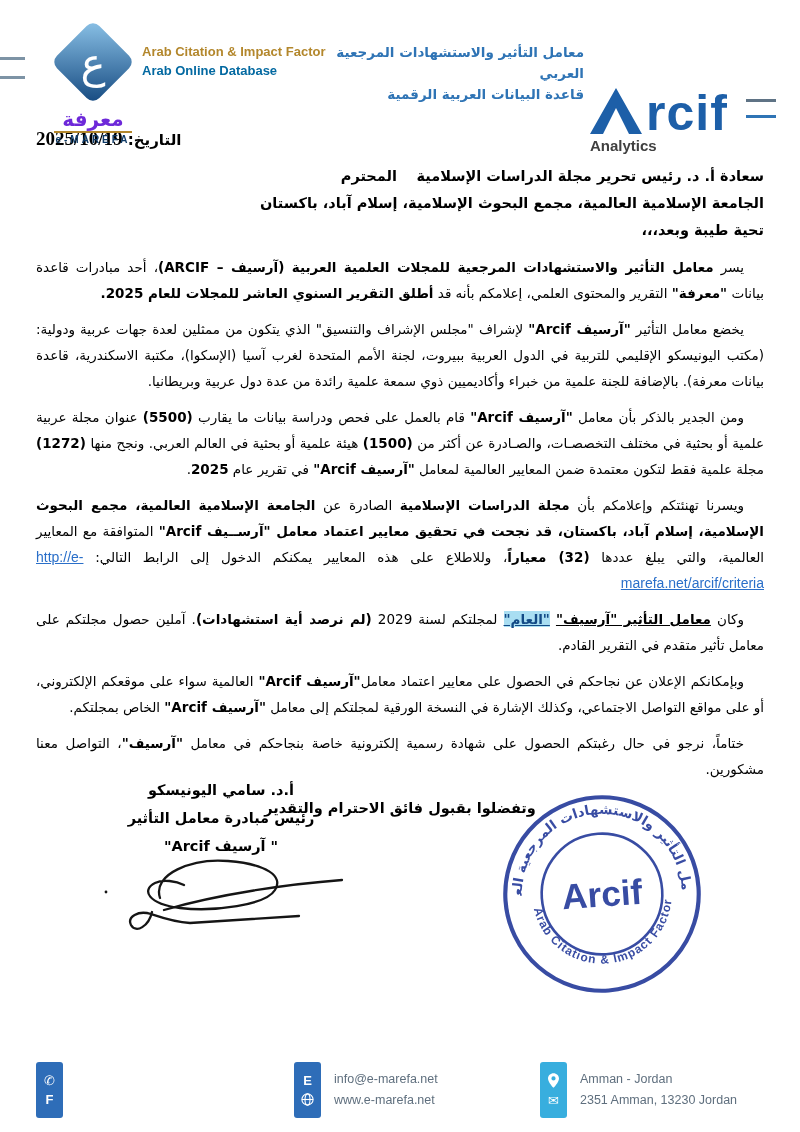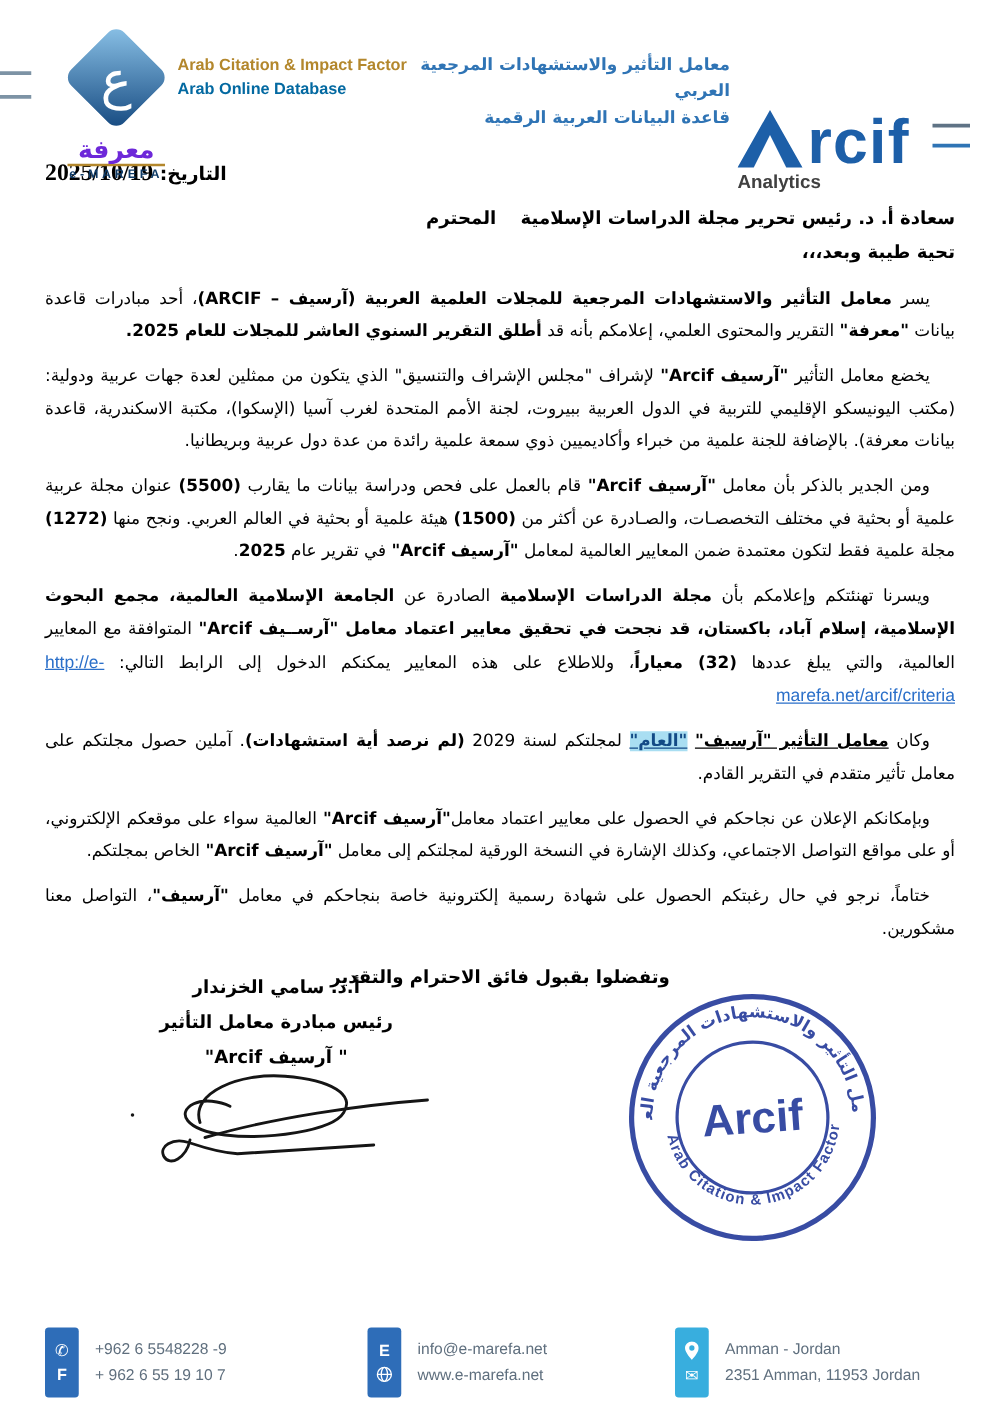--- a/index.html
+++ b/index.html
@@ -109,36 +109,37 @@
 
   <div class="meta">
     <div class="meta-line">
       <span>التاريخ:</span>
       <span class="meta-val">2025/10/19</span>
     </div>
   </div>
 
   <div class="recipient">
     <div>سعادة أ. د. رئيس تحرير مجلة الدراسات الإسلامية  المحترم</div>
+    <div>الجامعة الإسلامية العالمية، مجمع البحوث الإسلامية، إسلام آباد، باكستان</div>
     <div>تحية طيبة وبعد،،،</div>
   </div>
 
   <div class="body-text">
     <p class="para"><span class="seg-n">يسر </span><span class="seg-b">معامل التأثير والاستشهادات المرجعية للمجلات العلمية العربية (آرسيف – ARCIF)</span><span class="seg-n">، أحد مبادرات قاعدة بيانات </span><span class="seg-b">"معرفة"</span><span class="seg-n"> التقرير والمحتوى العلمي، إعلامكم بأنه قد </span><span class="seg-b">أطلق التقرير السنوي العاشر للمجلات للعام 2025.</span></p>
     <p class="para"><span class="seg-n">يخضع معامل التأثير </span><span class="seg-b">"آرسيف Arcif"</span><span class="seg-n"> لإشراف "مجلس الإشراف والتنسيق" الذي يتكون من ممثلين لعدة جهات عربية ودولية: (مكتب اليونيسكو الإقليمي للتربية في الدول العربية ببيروت، لجنة الأمم المتحدة لغرب آسيا (الإسكوا)، مكتبة الاسكندرية، قاعدة بيانات معرفة). بالإضافة للجنة علمية من خبراء وأكاديميين ذوي سمعة علمية رائدة من عدة دول عربية وبريطانيا.</span></p>
     <p class="para"><span class="seg-n">ومن الجدير بالذكر بأن معامل </span><span class="seg-b">"آرسيف Arcif"</span><span class="seg-n"> قام بالعمل على فحص ودراسة بيانات ما يقارب </span><span class="seg-b">(5500)</span><span class="seg-n"> عنوان مجلة عربية علمية أو بحثية في مختلف التخصصـات، والصـادرة عن أكثر من </span><span class="seg-b">(1500)</span><span class="seg-n"> هيئة علمية أو بحثية في العالم العربي. ونجح منها </span><span class="seg-b">(1272)</span><span class="seg-n"> مجلة علمية فقط لتكون معتمدة ضمن المعايير العالمية لمعامل </span><span class="seg-b">"آرسيف Arcif"</span><span class="seg-n"> في تقرير عام </span><span class="seg-b">2025</span><span class="seg-n">.</span></p>
     <p class="para"><span class="seg-n">ويسرنا تهنئتكم وإعلامكم بأن </span><span class="seg-b">مجلة الدراسات الإسلامية</span><span class="seg-n"> الصادرة عن </span><span class="seg-b">الجامعة الإسلامية العالمية، مجمع البحوث الإسلامية، إسلام آباد، باكستان، قد نجحت في تحقيق معايير اعتماد معامل "آرســيف Arcif"</span><span class="seg-n"> المتوافقة مع المعايير العالمية، والتي يبلغ عددها </span><span class="seg-b">(32) معياراً</span><span class="seg-n">، وللاطلاع على هذه المعايير يمكنكم الدخول إلى الرابط التالي: </span><a class="seg-a" href="#">http://e-marefa.net/arcif/criteria</a></p>
     <p class="para"><span class="seg-n">وكان </span><span class="seg-bu">معامل التأثير "آرسيف"</span><span class="seg-n"> </span><span class="seg-hl">"العام"</span><span class="seg-n"> لمجلتكم لسنة 2029 </span><span class="seg-b">(لم نرصد أية استشهادات)</span><span class="seg-n">. آملين حصول مجلتكم على معامل تأثير متقدم في التقرير القادم.</span></p>
     <p class="para"><span class="seg-n">وبإمكانكم الإعلان عن نجاحكم في الحصول على معايير اعتماد معامل</span><span class="seg-b">"آرسيف Arcif"</span><span class="seg-n"> العالمية سواء على موقعكم الإلكتروني، أو على مواقع التواصل الاجتماعي، وكذلك الإشارة في النسخة الورقية لمجلتكم إلى معامل  </span><span class="seg-b">"آرسيف Arcif"</span><span class="seg-n"> الخاص بمجلتكم.</span></p>
     <p class="para"><span class="seg-n">ختاماً، نرجو في حال رغبتكم الحصول على شهادة رسمية إلكترونية خاصة بنجاحكم في معامل </span><span class="seg-b">"آرسيف"</span><span class="seg-n">، التواصل معنا مشكورين.</span></p>
     <div class="closing">وتفضلوا بقبول فائق الاحترام والتقدير</div>
   </div>
 
   <div class="sig">
-    <div>أ.د. سامي الخزندار</div>
+    <div>أ.د. سامي اليونيسكو</div>
     <div>رئيس مبادرة معامل التأثير</div>
     <div>" آرسيف Arcif"</div>
   </div>
   <svg class="sig-svg" width="255" height="110" viewBox="0 0 255 110">
     <g stroke="#151515" stroke-width="2.3" fill="none" stroke-linecap="round">
       <path d="M66 50 C 58 26, 98 10, 134 13 C 172 16, 190 28, 181 42 C 172 57, 120 64, 86 60 C 54 56, 47 42, 61 35 C 69 31, 82 33, 90 37"></path>
       <path d="M70 62 C 125 46, 195 36, 248 32"></path>
       <path d="M58 64 C 55 78, 42 86, 37 77 C 33 69, 44 62, 57 66 C 66 69, 80 74, 96 75 L 205 68"></path>
       <circle cx="12" cy="44" r="1.4" fill="#151515" stroke="none"></circle>
     </g>
@@ -157,24 +158,20 @@
     </text>
     <text x="100" y="112" font-size="34" font-weight="bold" fill="#2a3f9d" text-anchor="middle" font-family="Liberation Sans, sans-serif">Arcif</text>
   </svg>
 
   <div class="footer">
     <div class="fcol c1">
       <div class="fbox">
         <span class="ic">✆</span>
         <span class="lt">F</span>
       </div>
-      <div class="ftxt">
-        <div>+962 6 5548228 -9</div>
-        <div>+ 962 6 55 19 10 7</div>
-      </div>
     </div>
     <div class="fcol c2">
       <div class="fbox">
         <span class="lt">E</span>
         <svg class="ic" width="13" height="13" viewBox="0 0 13 13">
           <circle cx="6.5" cy="6.5" r="5.6" fill="none" stroke="#fff" stroke-width="1.1"></circle>
           <ellipse cx="6.5" cy="6.5" rx="2.5" ry="5.6" fill="none" stroke="#fff" stroke-width="1.1"></ellipse>
           <line x1="0.9" y1="6.5" x2="12.1" y2="6.5" stroke="#fff" stroke-width="1.1"></line>
         </svg>
       </div>
@@ -185,18 +182,18 @@
     </div>
     <div class="fcol c3">
       <div class="fbox light">
         <svg class="ic" width="11" height="15" viewBox="0 0 12 16">
           <path d="M6 0C2.7 0 0 2.6 0 5.8 0 10 6 16 6 16s6-6 6-10.2C12 2.6 9.3 0 6 0zm0 8a2.3 2.3 0 1 1 0-4.6 2.3 2.3 0 0 1 0 4.6z" fill="#fff"></path>
         </svg>
         <span class="ic">✉</span>
       </div>
       <div class="ftxt">
         <div>Amman - Jordan</div>
-        <div>2351 Amman, 11953 Jordan</div>
+        <div>2351 Amman, 13230 Jordan</div>
       </div>
     </div>
   </div>
 
 </div>
 
 </body></html>

